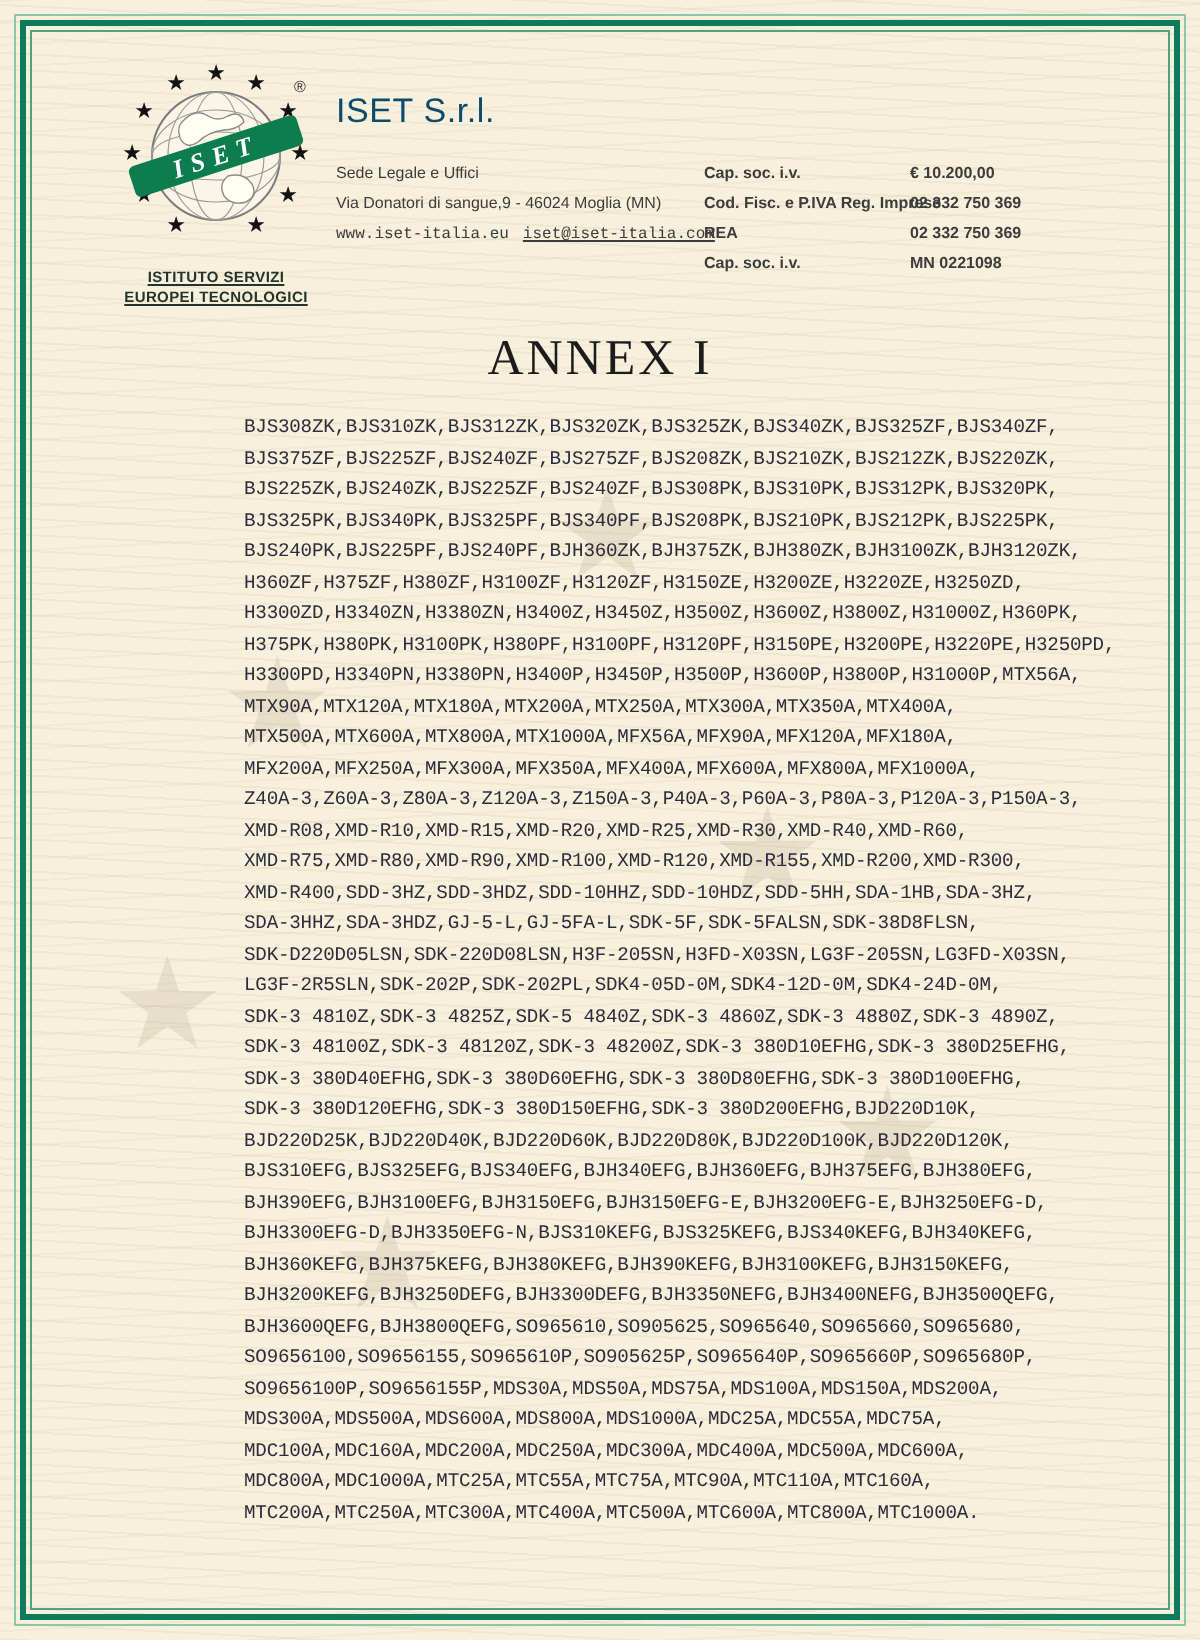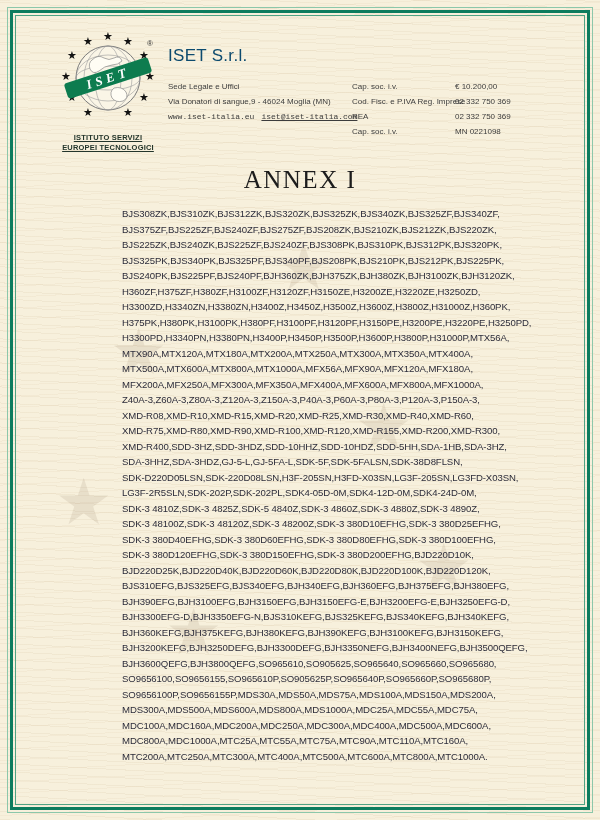--- a/index.html
+++ b/index.html
@@ -29,32 +29,32 @@
   .org-name{font-size:7.5px;font-weight:bold;color:#23352b;line-height:9.5px;letter-spacing:0.2px;margin-top:1px;text-decoration:underline;}
 
   
   .company-name{position:absolute;left:168px;top:46px;font-size:17px;color:#0c4a6e;letter-spacing:0.3px;}
   .addr{position:absolute;left:168px;top:79px;width:185px;font-size:8px;color:#3c3c3c;}
   .addr div{line-height:15px;height:15px;white-space:nowrap;}
   .links-line a{color:#3c3c3c;text-decoration:none;font-family:Liberation Mono, monospace;}
   .links-line a.email{text-decoration:underline;margin-left:7px;}
 
   .registry{position:absolute;left:352px;top:79px;width:164px;font-size:8px;color:#3c3c3c;}
-  .reg-row{display:flex;line-height:15px;height:15px;white-space:nowrap;}
+  .reg-row{display:flex;line-height:15px;height:15px;white-space:nowrap;font-weight:bold;}
   .reg-label{width:103px;flex:0 0 103px;}
   .reg-value{flex:1;}
 
   
   .annex-title{
     position:absolute;left:0;right:0;top:166px;text-align:center;
     font-family:"Liberation Serif",serif;font-size:25px;color:#1c1c1c;letter-spacing:1.5px;
   }
   .code-list{
     position:absolute;left:122px;top:206px;width:392px;
-    font-family:Liberation Sans, sans-serif;font-size:9.6px;color:#2c2c3a;letter-spacing:-0.1px;
+    font-family:Liberation Mono, monospace;font-size:9.6px;color:#2c2c3a;letter-spacing:-0.1px;
   }
   .code-list div{white-space:nowrap;line-height:15.5px;height:15.5px;}
 </style>
 </head>
 <body>
 
 <div class="waves"></div>
 
 <div class="wm" style="left:110px;top:320px;">★</div>
 <div class="wm" style="left:55px;top:470px;">★</div>

